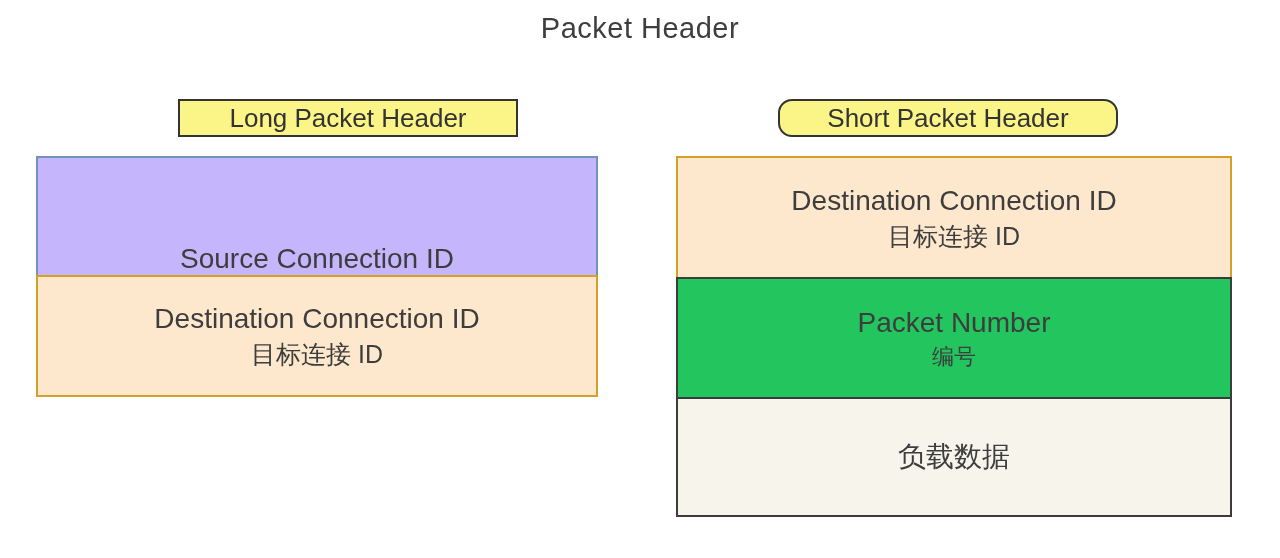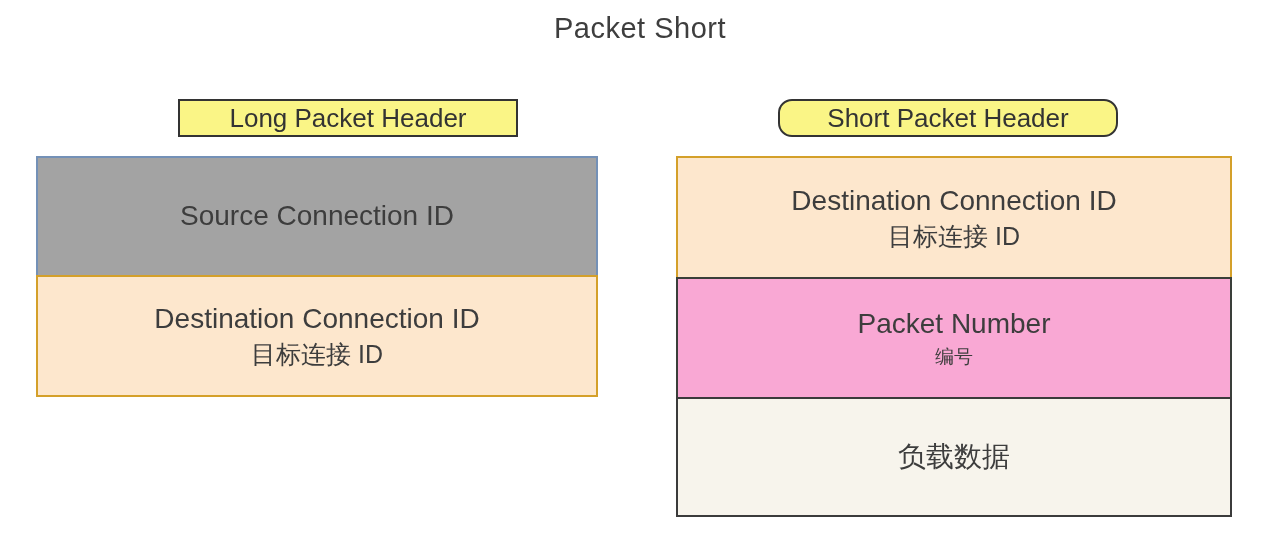--- a/index.html
+++ b/index.html
@@ -28,52 +28,52 @@
     display:flex;flex-direction:column;align-items:center;justify-content:center;
     position:relative;gap:5px;
   }
   .row + .row{margin-top:-2px;}
   .stack .row:nth-child(1){z-index:1;}
   .stack .row:nth-child(2){z-index:2;}
   .stack .row:nth-child(3){z-index:3;}
 
   .row-title{font-size:28px;color:#3d3d3d;line-height:1.15;}
   .row-subtitle{font-size:25px;color:#3d3d3d;line-height:1.15;}
-  .row-subtitle.small{font-size:19px;}
+  .row-subtitle.small{font-size:22px;}
   .row-subtitle:empty{display:none;}
 
   .h121{height:121px;} .h122{height:122px;} .h123{height:123px;} .h120{height:120px;}
 </style>
 </head>
 <body>
 
 <div class="canvas">
 
-  <div class="diagram-title">Packet Short</div>
+  <div class="diagram-title">Packet Header</div>
 
   <div class="col-label long" style="background: rgb(250, 245, 134); border-color: rgb(51, 51, 51);">Long Packet Header</div>
 
   <div class="stack long">
-    <div class="row h121" style="background: #a3a3a3; border-color: rgb(116, 145, 183);">
+    <div class="row h121" style="background: #c4b5fd; border-color: rgb(116, 145, 183); justify-content: flex-end;">
       <div class="row-title">Source Connection ID</div>
     </div>
     <div class="row h122" style="background: rgb(253, 231, 205); border-color: rgb(212, 160, 42);">
       <div class="row-title">Destination Connection ID</div>
       <div class="row-subtitle">目标连接 ID</div>
     </div>
   </div>
 
   <div class="col-label short" style="background: rgb(250, 245, 134); border-color: rgb(51, 51, 51); border-radius: 14px;">Short Packet Header</div>
 
   <div class="stack short">
     <div class="row h123" style="background: rgb(253, 231, 205); border-color: rgb(212, 160, 42);">
       <div class="row-title">Destination Connection ID</div>
       <div class="row-subtitle">目标连接 ID</div>
     </div>
-    <div class="row h122" style="background: #f9a8d4; border-color: rgb(58, 63, 58);">
+    <div class="row h122" style="background: #22c55e; border-color: rgb(58, 63, 58);">
       <div class="row-title">Packet Number</div>
       <div class="row-subtitle small">编号</div>
     </div>
     <div class="row h120" style="background: rgb(247, 244, 236); border-color: rgb(59, 59, 59);">
       <div class="row-title">负载数据</div>
 
     </div>
   </div>
 
 </div>

